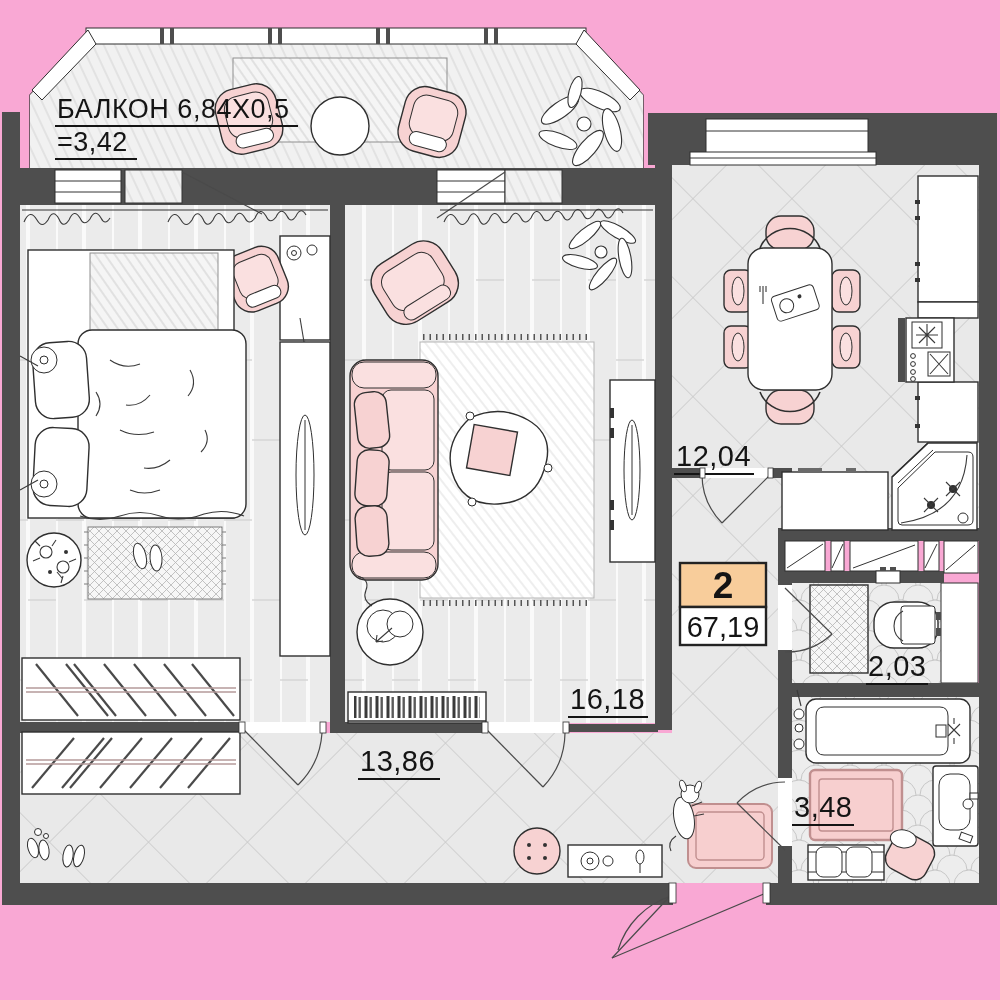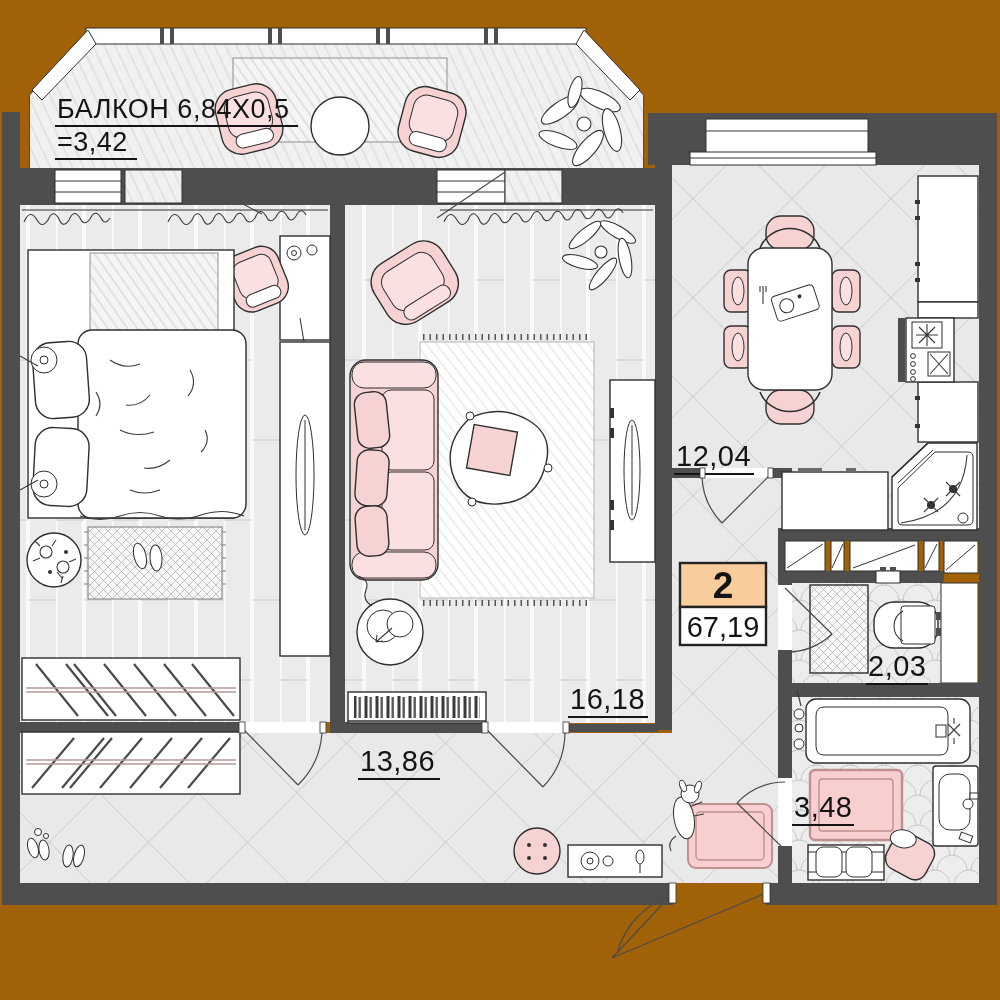--- a/index.html
+++ b/index.html
@@ -1,16 +1,16 @@
 <!DOCTYPE html>
 <html><head>
 <meta charset="utf-8">
 <style>
   html,body{margin:0;padding:0;background:#ffffff;}
-  .stage{position:relative;width:1000px;height:1000px;background:#a16207;font-family:"Liberation Sans",sans-serif;}
+  .stage{position:relative;width:1000px;height:1000px;background:#f9a8d4;font-family:"Liberation Sans",sans-serif;}
   svg{display:block;}
   .lbl{font-family:"Liberation Sans",sans-serif;font-size:29px;fill:#141414;letter-spacing:.5px;}
   .lbl-balcony{font-family:"Liberation Sans",sans-serif;font-size:27px;fill:#141414;letter-spacing:.5px;}
   .badge-num{font-family:"Liberation Sans",sans-serif;font-size:37px;font-weight:bold;fill:#141414;}
   .badge-area{font-family:"Liberation Sans",sans-serif;font-size:29px;fill:#141414;}
   .wall{fill:#4e4e4e;}
   .furn{fill:#ffffff;stroke:#2f2f2f;stroke-width:1.4;}
   .furn-thin{fill:#ffffff;stroke:#2f2f2f;stroke-width:1;}
   .pink{fill:#f7d2d2;stroke:#2f2f2f;stroke-width:1.4;}
   .pink2{fill:#fae0e0;stroke:#2f2f2f;stroke-width:1;}

